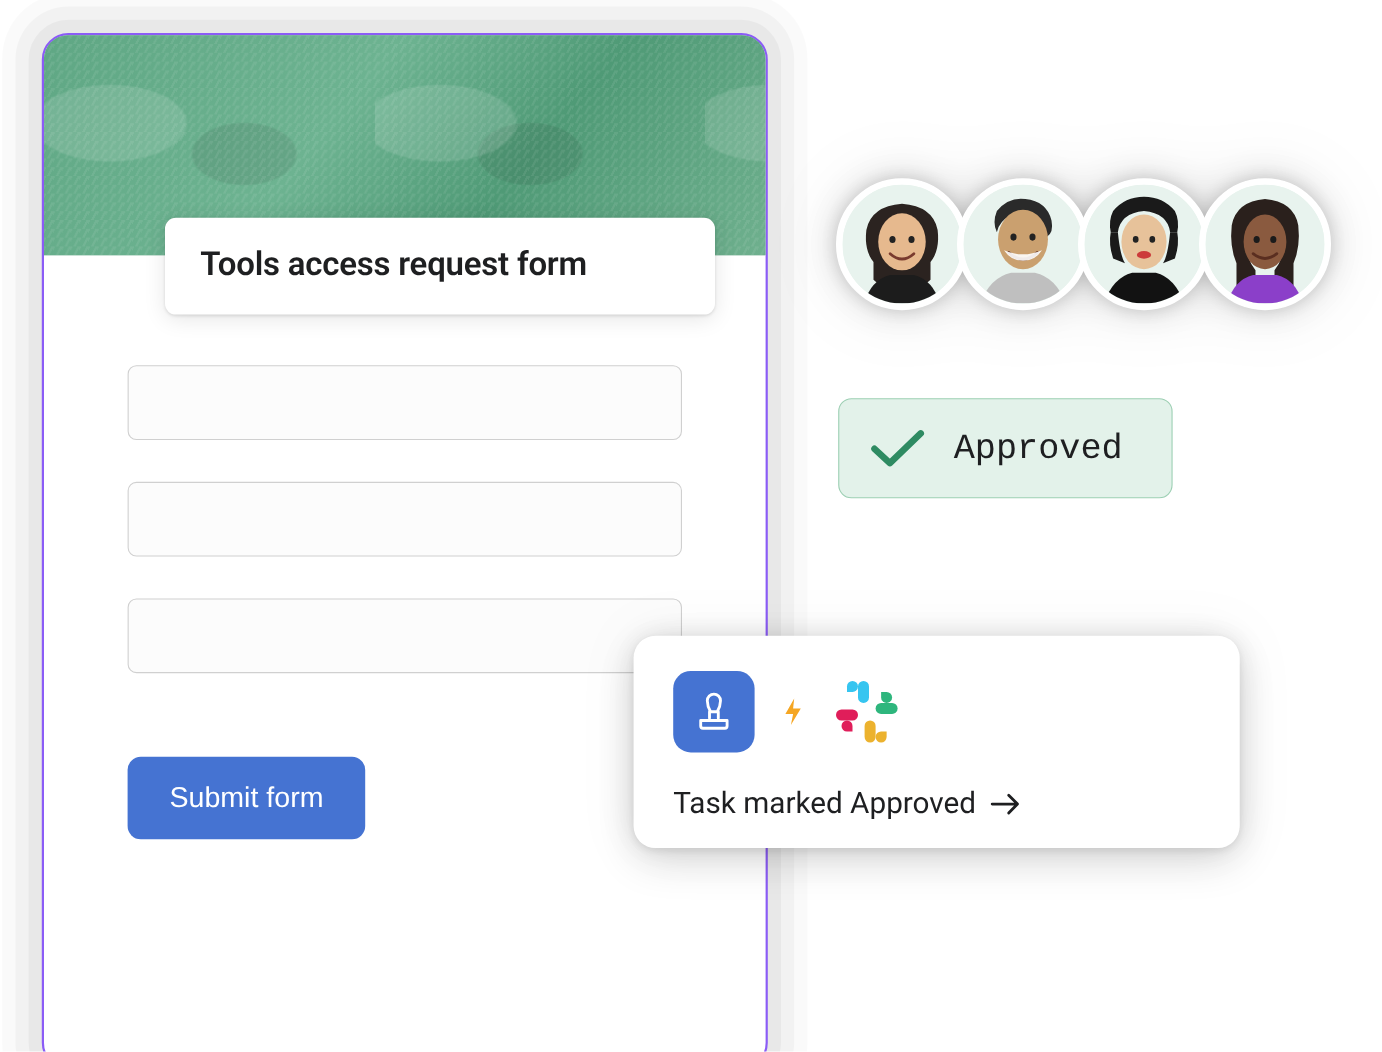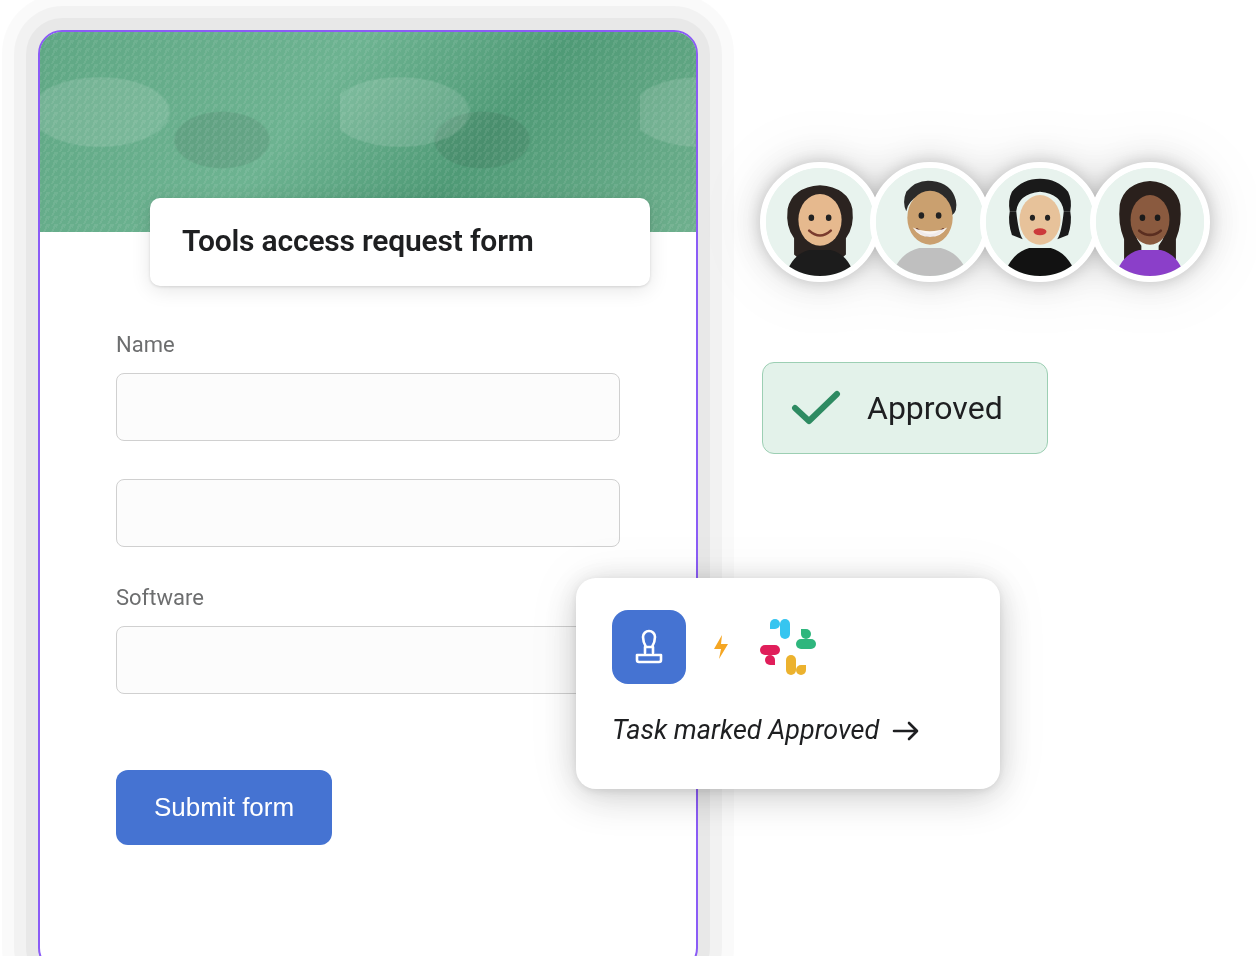--- a/index.html
+++ b/index.html
@@ -136,35 +136,35 @@
       align-items: center;
       gap: 26px;
     }
     .approved-badge .check {
       width: 50px;
       height: 36px;
     }
     .approved-badge .label {
       font-size: 32px;
       color: #1e1f21;
+      font-family: Liberation Mono, monospace;
     }
     
     .automation-card {
       position: absolute;
       top: 578px;
       left: 576px;
-      width: 424px;
+      width: 551px;
       background: #ffffff;
       border-radius: 20px;
       box-shadow: 0 10px 40px rgba(0,0,0,0.14), 0 2px 8px rgba(0,0,0,0.08);
-      padding: 32px 36px 34px;
+      padding: 32px 36px 16px;
       filter:
         drop-shadow(0 0 12px rgba(0,0,0,0.06))
         drop-shadow(0 0 24px rgba(0,0,0,0.05));
-      font-style: italic;
     }
     .automation-icons {
       display: flex;
       align-items: center;
       gap: 24px;
       margin-bottom: 26px;
     }
     .stamp-icon-box {
       width: 74px;
       height: 74px;
@@ -198,28 +198,26 @@
 
 <div class="canvas">
 
   <div class="form-card">
     <div class="form-header-band"></div>
     <div class="form-title-card">
       <h1>Tools access request form</h1>
     </div>
     <div class="form-body">
       <div class="field">
-        <label>Name</label>
         <input type="text" value="" style="">
       </div>
       <div class="field">
         <input type="text" value="" style="">
       </div>
       <div class="field">
-        <label>Software</label>
         <input type="text" value="" style="">
       </div>
       <button class="submit-btn">Submit form</button>
     </div>
   </div>
 
   <div class="avatars">
     <div class="avatar">
       <svg viewBox="0 0 100 100">
         <rect width="100" height="100" fill="#e8f3ee"></rect>

